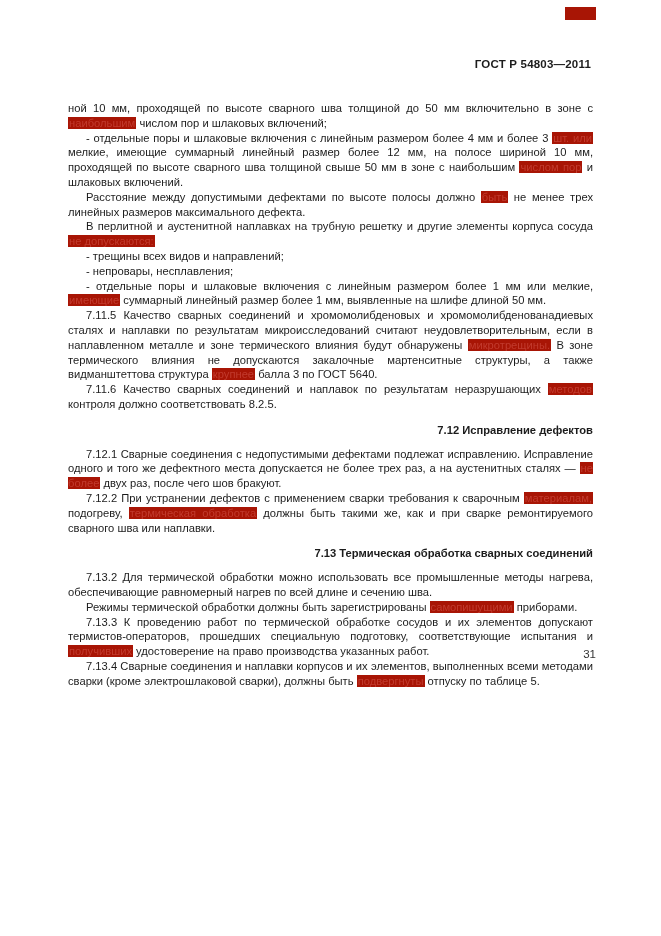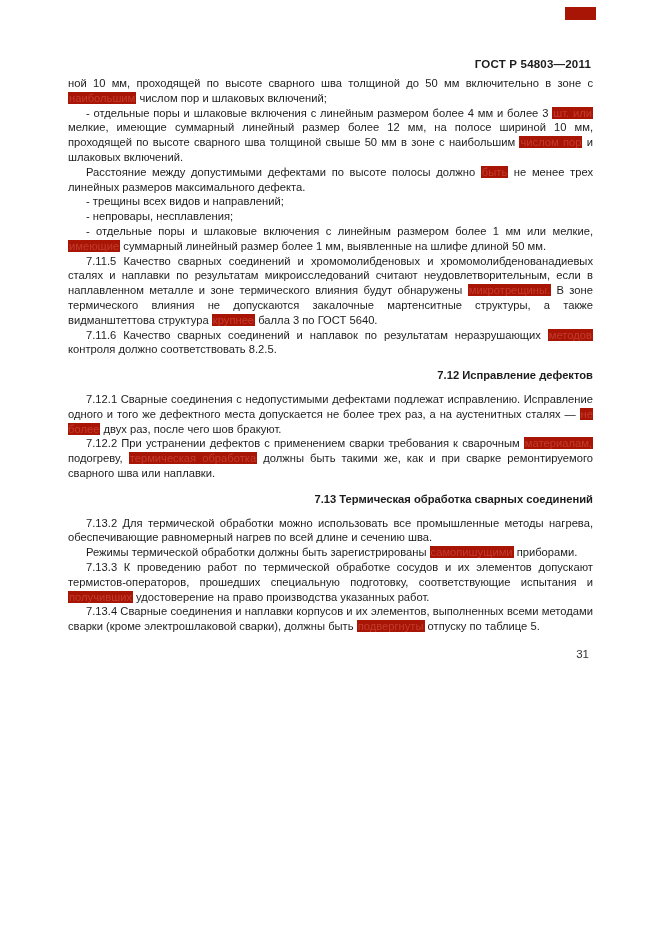--- a/index.html
+++ b/index.html
@@ -30,21 +30,21 @@
     top: 58px;
     left: 68px;
     right: 70px;
     text-align: right;
     font-weight: bold;
     font-size: 11.5px;
     letter-spacing: 0.2px;
   }
   .content {
     position: absolute;
-    top: 76px;
+    top: 101px;
     left: 68px;
     right: 68px;
     text-align: justify;
     font-size: 11.2px;
     line-height: 14.8px;
   }
   .content p {
     margin: 0;
     text-indent: 18px;
   }
@@ -56,36 +56,37 @@
     text-align: right;
     margin: 11px 0 9px 0;
   }
   .hl {
     background: var(--hl, #a81505);
     color: #c23b2e;
     padding: 0 1px;
   }
   .page-number {
     position: absolute;
-    right: 72px;
+    right: 65px;
     bottom: 80px;
     font-size: 11.5px;
     color: #333333;
   }
 </style>
 </head>
 <body>
 
 <div class="page">
   <div class="corner-mark"></div>
   <div class="doc-header">ГОСТ Р 54803—2011</div>
   <div class="content">
       <p class="continuation"><span class="">ной 10 мм, проходящей по высоте сварного шва толщиной до 50 мм включительно в зоне с </span><span class="hl">наибольшим</span><span class=""> числом пор и шлаковых включений;</span></p>
       <p class="body"><span class="">- отдельные поры и шлаковые включения с линейным размером более 4 мм и более 3 </span><span class="hl">шт. или</span><span class=""> мелкие, имеющие суммарный линейный размер более 12 мм, на полосе шириной 10 мм, проходящей по высоте сварного шва толщиной свыше 50 мм в зоне с наибольшим </span><span class="hl">числом пор</span><span class=""> и шлаковых включений.</span></p>
       <p class="body"><span class="">Расстояние между допустимыми дефектами по высоте полосы должно </span><span class="hl">быть</span><span class=""> не менее трех линейных размеров максимального дефекта.</span></p>
+      <p class="body"><span class="">В перлитной и аустенитной наплавках на трубную решетку и другие элементы корпуса сосуда </span><span class="hl">не допускаются:</span></p>
       <p class="body"><span class="">- трещины всех видов и направлений;</span></p>
       <p class="body"><span class="">- непровары, несплавления;</span></p>
       <p class="body"><span class="">- отдельные поры и шлаковые включения с линейным размером более 1 мм или мелкие, </span><span class="hl">имеющие</span><span class=""> суммарный линейный размер более 1 мм, выявленные на шлифе длиной 50 мм.</span></p>
       <p class="body"><span class="">7.11.5 Качество сварных соединений и хромомолибденовых и хромомолибденованадиевых сталях и наплавки по результатам микроисследований считают неудовлетворительным, если в наплавленном металле и зоне термического влияния будут обнаружены </span><span class="hl">микротрещины.</span><span class=""> В зоне термического влияния не допускаются закалочные мартенситные структуры, а также видманштеттова структура </span><span class="hl">крупнее</span><span class=""> балла 3 по ГОСТ 5640.</span></p>
       <p class="body"><span class="">7.11.6 Качество сварных соединений и наплавок по результатам неразрушающих </span><span class="hl">методов</span><span class=""> контроля должно соответствовать 8.2.5.</span></p>
       <p class="heading"><span class="">7.12 Исправление дефектов</span></p>
       <p class="body"><span class="">7.12.1 Сварные соединения с недопустимыми дефектами подлежат исправлению. Исправление одного и того же дефектного места допускается не более трех раз, а на аустенитных сталях — </span><span class="hl">не более</span><span class=""> двух раз, после чего шов бракуют.</span></p>
       <p class="body"><span class="">7.12.2 При устранении дефектов с применением сварки требования к сварочным </span><span class="hl">материалам,</span><span class=""> подогреву, </span><span class="hl">термическая обработка</span><span class=""> должны быть такими же, как и при сварке ремонтируемого сварного шва или наплавки.</span></p>
       <p class="heading"><span class="">7.13 Термическая обработка сварных соединений</span></p>
       <p class="body"><span class="">7.13.2 Для термической обработки можно использовать все промышленные методы нагрева, обеспечивающие равномерный нагрев по всей длине и сечению шва.</span></p>

